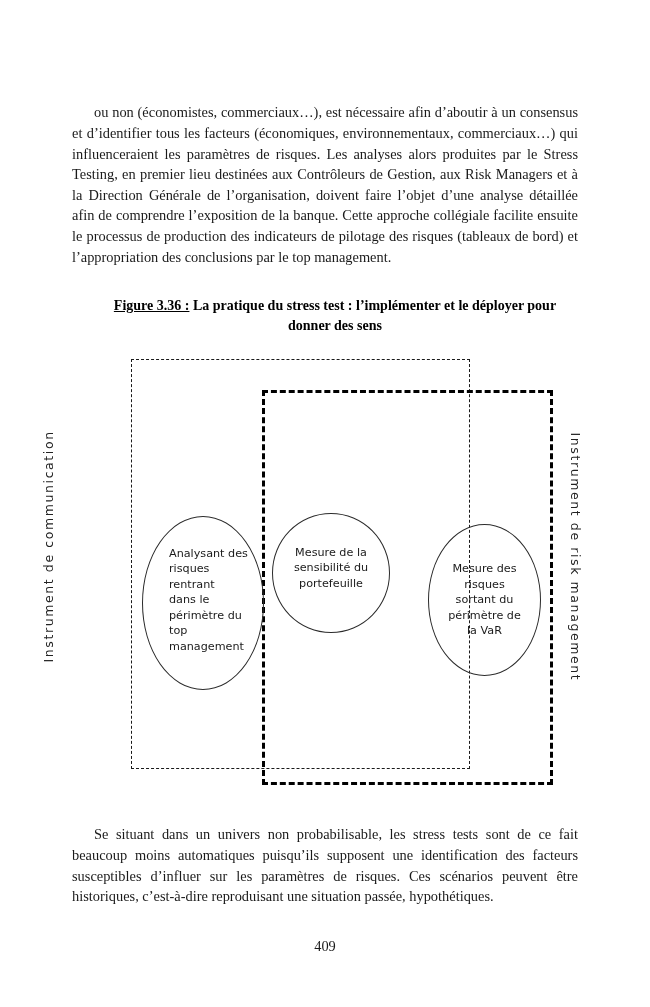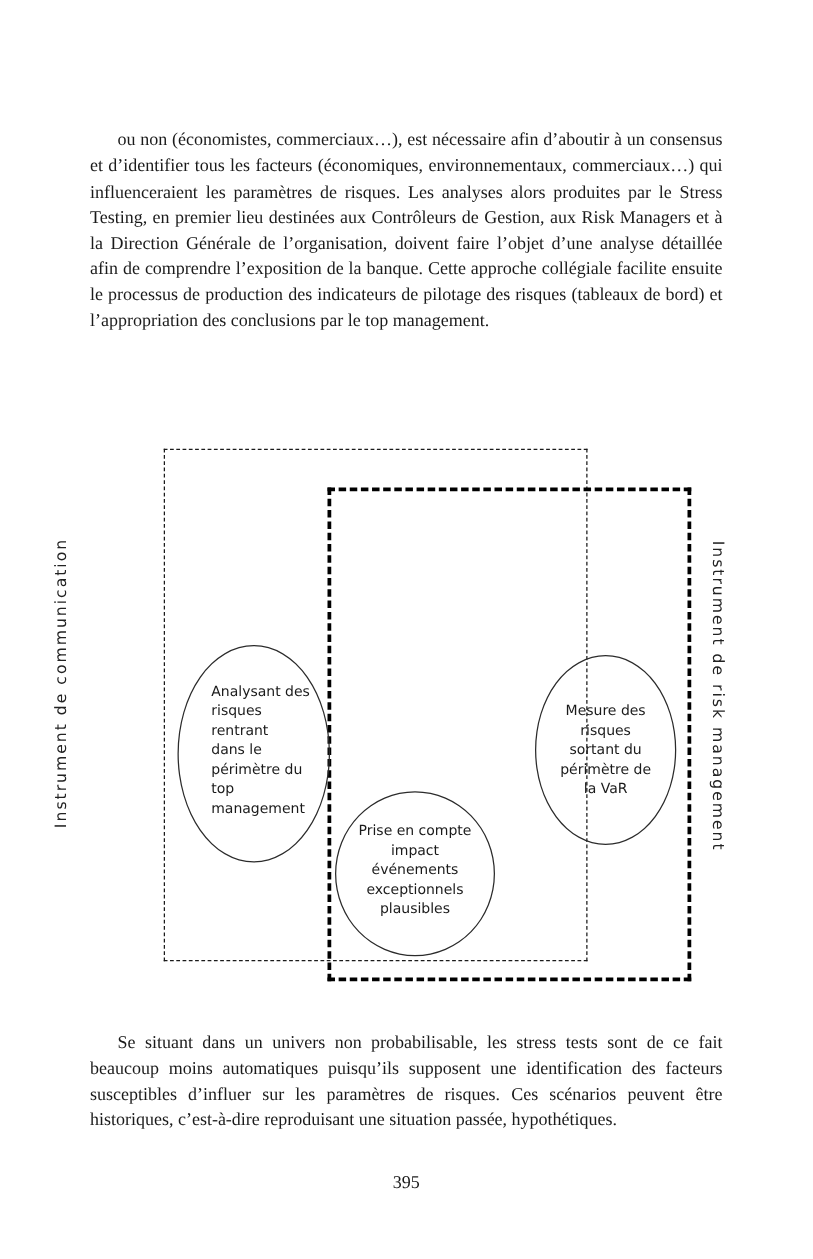--- a/index.html
+++ b/index.html
@@ -187,43 +187,46 @@
     color: #1a1a1a;
   }
 </style>
 </head>
 <body>
 
 <div class="page">
 
   <p class="para top"><span class="indent"></span><span>ou non (économistes, commerciaux…), est nécessaire afin d’aboutir à un consensus et d’identifier tous les facteurs (économiques, environnementaux, commerciaux…) qui influenceraient les paramètres de risques. Les analyses alors produites par le Stress Testing, en premier lieu destinées aux Contrôleurs de Gestion, aux Risk Managers et à la Direction Générale de l’organisation, doivent faire l’objet d’une analyse détaillée afin de comprendre l’exposition de la banque. Cette approche collégiale facilite ensuite le processus de production des indicateurs de pilotage des risques (tableaux de bord) et l’appropriation des conclusions par le top management.</span></p>
 
+  <div class="fig-caption">
+    <span class="fig-label">Figure 3.36 :</span><span> La pratique du stress test : l’implémenter et le déployer pour donner des sens</span>
+  </div>
 
   <div class="figure">
 
     <div class="box-outer"></div>
 
     <div class="box-inner"></div>
 
     <div class="vlabel vlabel-left">Instrument de communication</div>
     <div class="vlabel vlabel-right">Instrument de risk management</div>
 
     <div class="ellipse ell-left">
       <div class="etext left-align">Analysant des<br>risques rentrant<br>dans le<br>périmètre du<br>top<br>management</div>
     </div>
 
 
-
-    <div class="ellipse ell-bot">
-      <div class="etext">Prise en compte<br>impact<br>événements<br>exceptionnels<br>plausibles</div>
+    <div class="ellipse ell-mid">
+      <div class="etext">Mesure de la<br>sensibilité du<br>portefeuille</div>
     </div>
+
 
     <div class="ellipse ell-right">
       <div class="etext">Mesure des<br>risques<br>sortant du<br>périmètre de<br>la VaR</div>
     </div>
 
   </div>
 
   <p class="para bottom"><span class="indent"></span><span>Se situant dans un univers non probabilisable, les stress tests sont de ce fait beaucoup moins automatiques puisqu’ils supposent une identification des facteurs susceptibles d’influer sur les paramètres de risques. Ces scénarios peuvent être historiques, c’est-à-dire reproduisant une situation passée, hypothétiques.</span></p>
 
-  <div class="page-number">395</div>
+  <div class="page-number">409</div>
 
 </div>
 
 </body></html>

